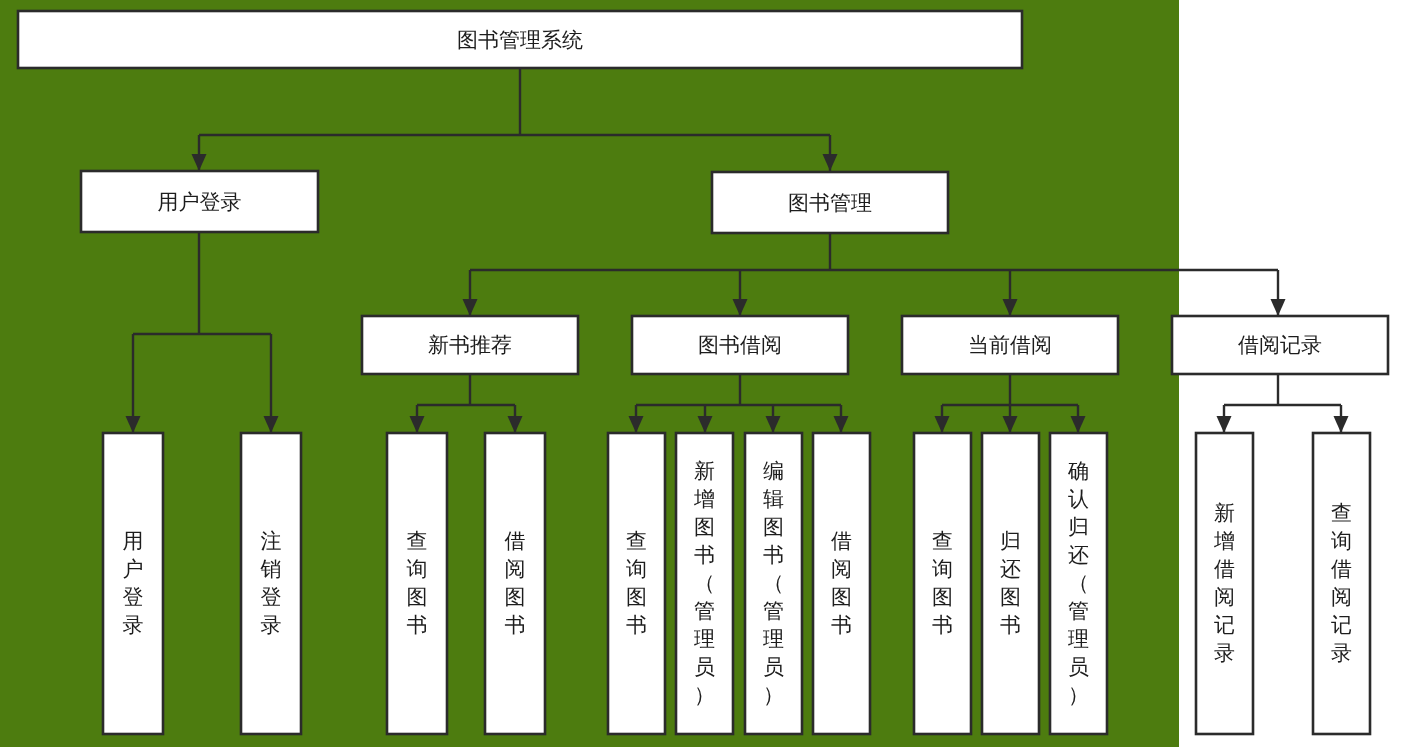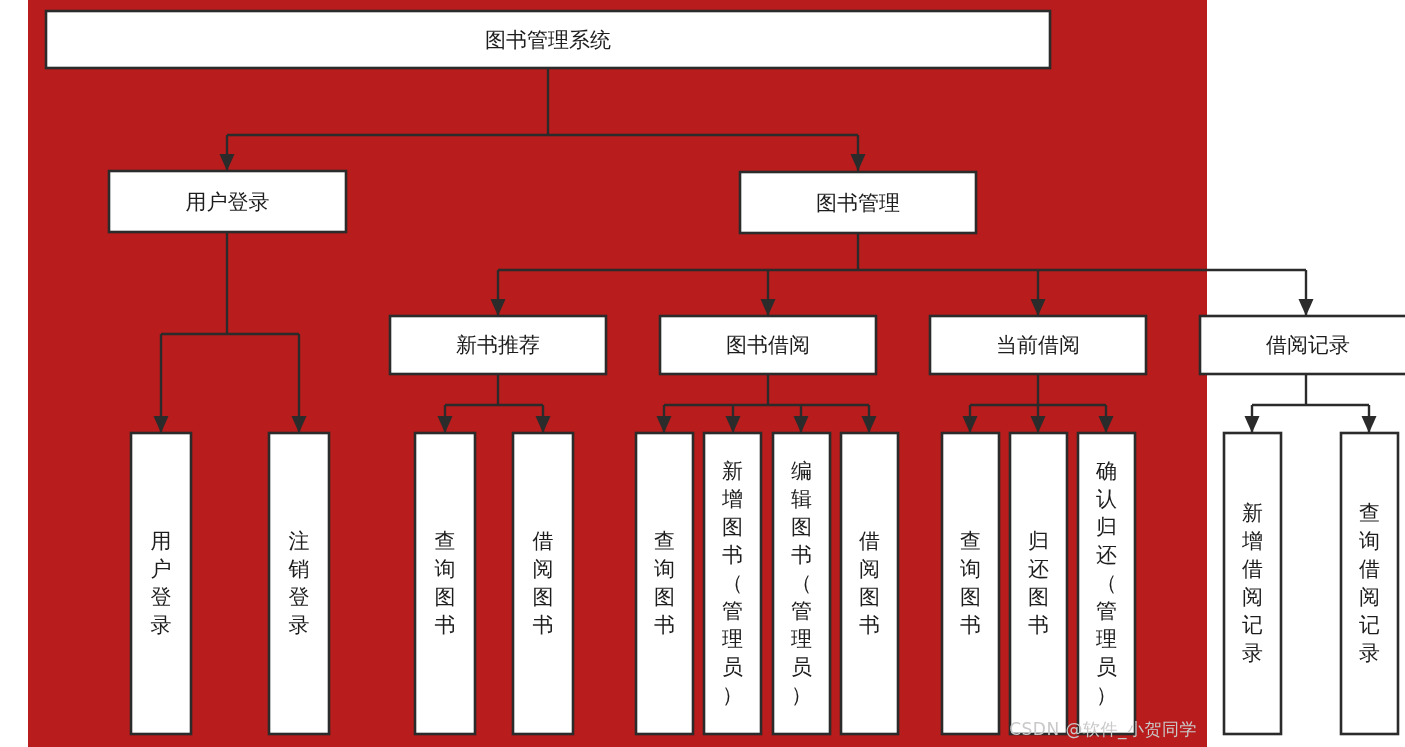--- a/index.html
+++ b/index.html
@@ -12,22 +12,21 @@
     width: 1405px;
     height: 747px;
     font-family: "DejaVu Sans", "Liberation Sans", sans-serif;
     overflow: hidden;
     position: relative;
   }
   #diagram-root {
     position: relative;
     width: 1179px;
     height: 747px;
-    background: #b91c1c;
-    margin-left: 28px;
+    background: #4d7c0f;
   }
   svg#diagram-svg {
     position: absolute;
     left: 0;
     top: 0;
     width: 1405px;
     height: 747px;
     display: block;
   }
   .node-box {
@@ -219,14 +218,13 @@
         <g>
           <rect x="1196" y="433" width="57" height="301" class="node-box"></rect>
           <text x="1224.5" y="519.5" class="node-label-vertical"><tspan x="1224.5" dy="0">新</tspan><tspan x="1224.5" dy="28">增</tspan><tspan x="1224.5" dy="28">借</tspan><tspan x="1224.5" dy="28">阅</tspan><tspan x="1224.5" dy="28">记</tspan><tspan x="1224.5" dy="28">录</tspan></text>
         </g>
         <g>
           <rect x="1313" y="433" width="57" height="301" class="node-box"></rect>
           <text x="1341.5" y="519.5" class="node-label-vertical"><tspan x="1341.5" dy="0">查</tspan><tspan x="1341.5" dy="28">询</tspan><tspan x="1341.5" dy="28">借</tspan><tspan x="1341.5" dy="28">阅</tspan><tspan x="1341.5" dy="28">记</tspan><tspan x="1341.5" dy="28">录</tspan></text>
         </g>
       </g>
   </svg>
-  <div class="watermark">CSDN @软件_小贺同学</div>
 </div>
 
 </body></html>

